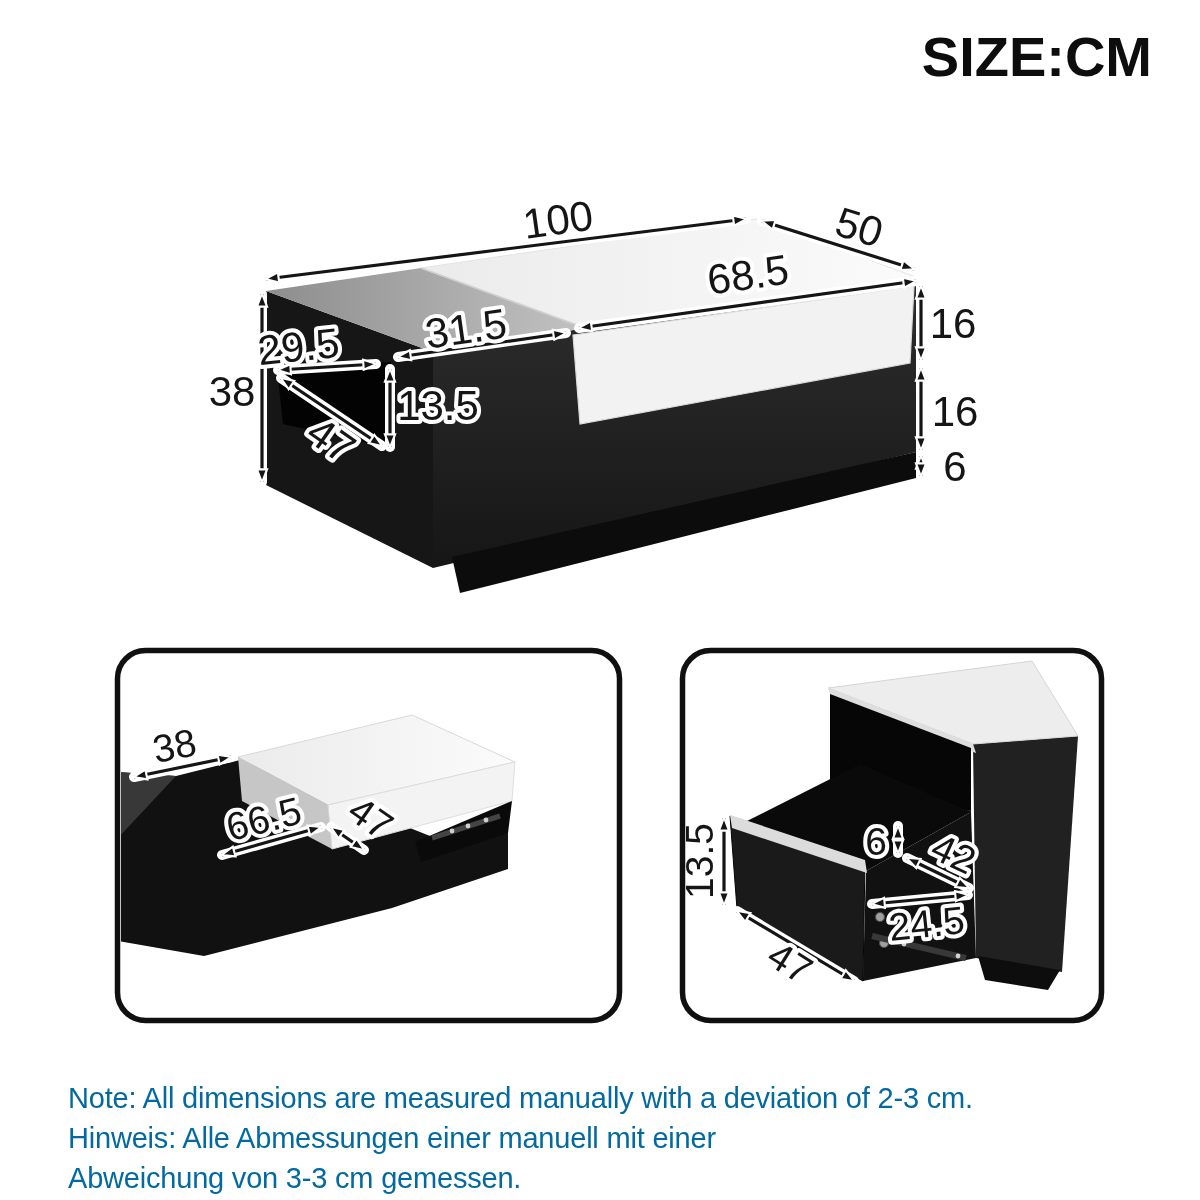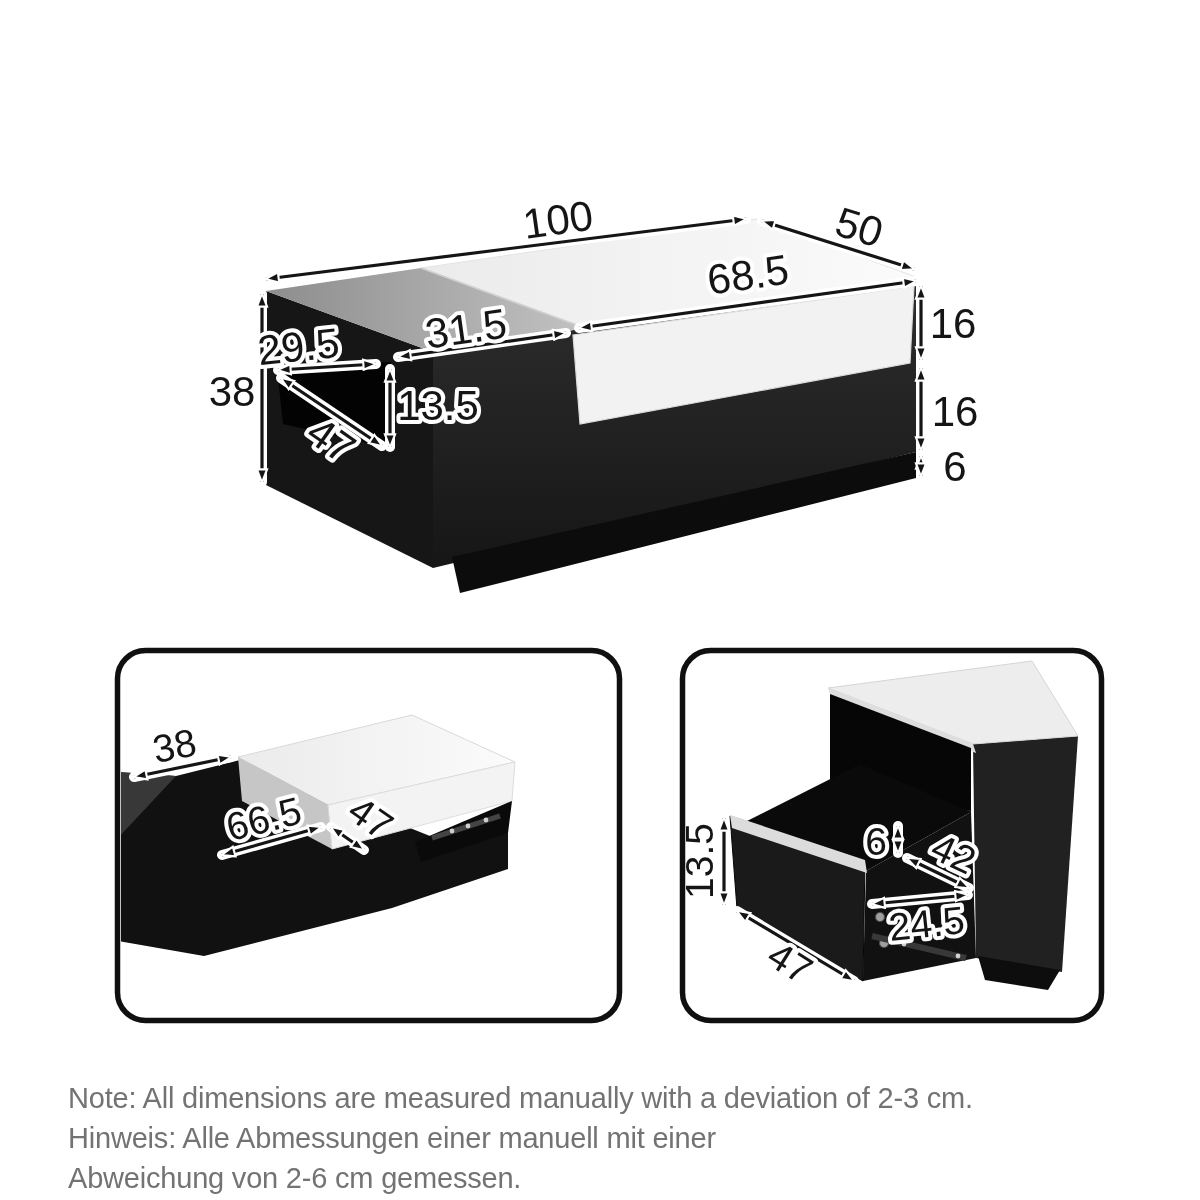--- a/index.html
+++ b/index.html
@@ -1,36 +1,37 @@
 <!DOCTYPE html>
 <html><head>
 <meta charset="utf-8">
 <style>
   html,body{margin:0;padding:0;background:#fff;}
   .canvas{position:relative;width:1200px;height:1200px;background:#ffffff;overflow:hidden;
           font-family:"Liberation Sans",sans-serif;}
   .title{position:absolute;top:24px;right:48px;font-size:56px;font-weight:700;
          color:#0d0d0d;letter-spacing:0px;white-space:nowrap;}
   .note{position:absolute;left:68px;top:1078px;width:920px;font-size:29px;line-height:40px;
-        color:#737373;letter-spacing:-0.2px;}
+        color:#0369a1;letter-spacing:-0.2px;}
   .note span{display:block;}
   svg{position:absolute;left:0;top:0;}
   .dl{stroke:#151515;stroke-width:3.2;fill:none;}
   .dc{stroke:#ffffff;stroke-width:10;stroke-linecap:round;fill:none;}
   .dt{font-family:"Liberation Sans",sans-serif;font-size:42px;fill:#151515;
       stroke:#ffffff;stroke-width:8px;paint-order:stroke;stroke-linejoin:round;
       text-anchor:middle;font-weight:400;}
   .dts{font-size:39px;}
   .border{fill:none;stroke:#101010;stroke-width:5.5;}
 </style>
 </head>
 <body>
 
 <div class="canvas">
 
+  <div class="title">SIZE:CM</div>
 
   <svg width="1200" height="1200" viewBox="0 0 1200 1200">
     <defs>
       <marker id="ah" viewBox="0 0 12 10" refX="10.5" refY="5" markerWidth="16" markerHeight="13.3" orient="auto-start-reverse" markerUnits="userSpaceOnUse">
         <path d="M1,1.2 L11,5 L1,8.8 Z" fill="#151515" stroke="#ffffff" stroke-width="1.6"></path>
       </marker>
       <linearGradient id="gGray" x1="0" y1="0" x2="1" y2="0">
         <stop offset="0" stop-color="#8d8d8d"></stop>
           <stop offset="1" stop-color="#c2c2c2"></stop>
       </linearGradient>
@@ -195,16 +196,16 @@
         <text class="dt dts" x="928" y="937" transform="rotate(-6 928 937)">24.5</text>
         <text class="dt dts" x="783" y="974" transform="rotate(32 783 974)">47</text>
       </g>
       <rect class="border" x="682.5" y="650.5" width="419" height="370" rx="28"></rect>
     </g>
   </svg>
 
   <div class="note">
     <span>Note: All dimensions are measured manually with a deviation of 2-3 cm.</span>
     <span>Hinweis: Alle Abmessungen einer manuell mit einer</span>
-    <span>Abweichung von 2-6 cm gemessen.</span>
+    <span>Abweichung von 3-3 cm gemessen.</span>
   </div>
 
 </div>
 
 </body></html>

